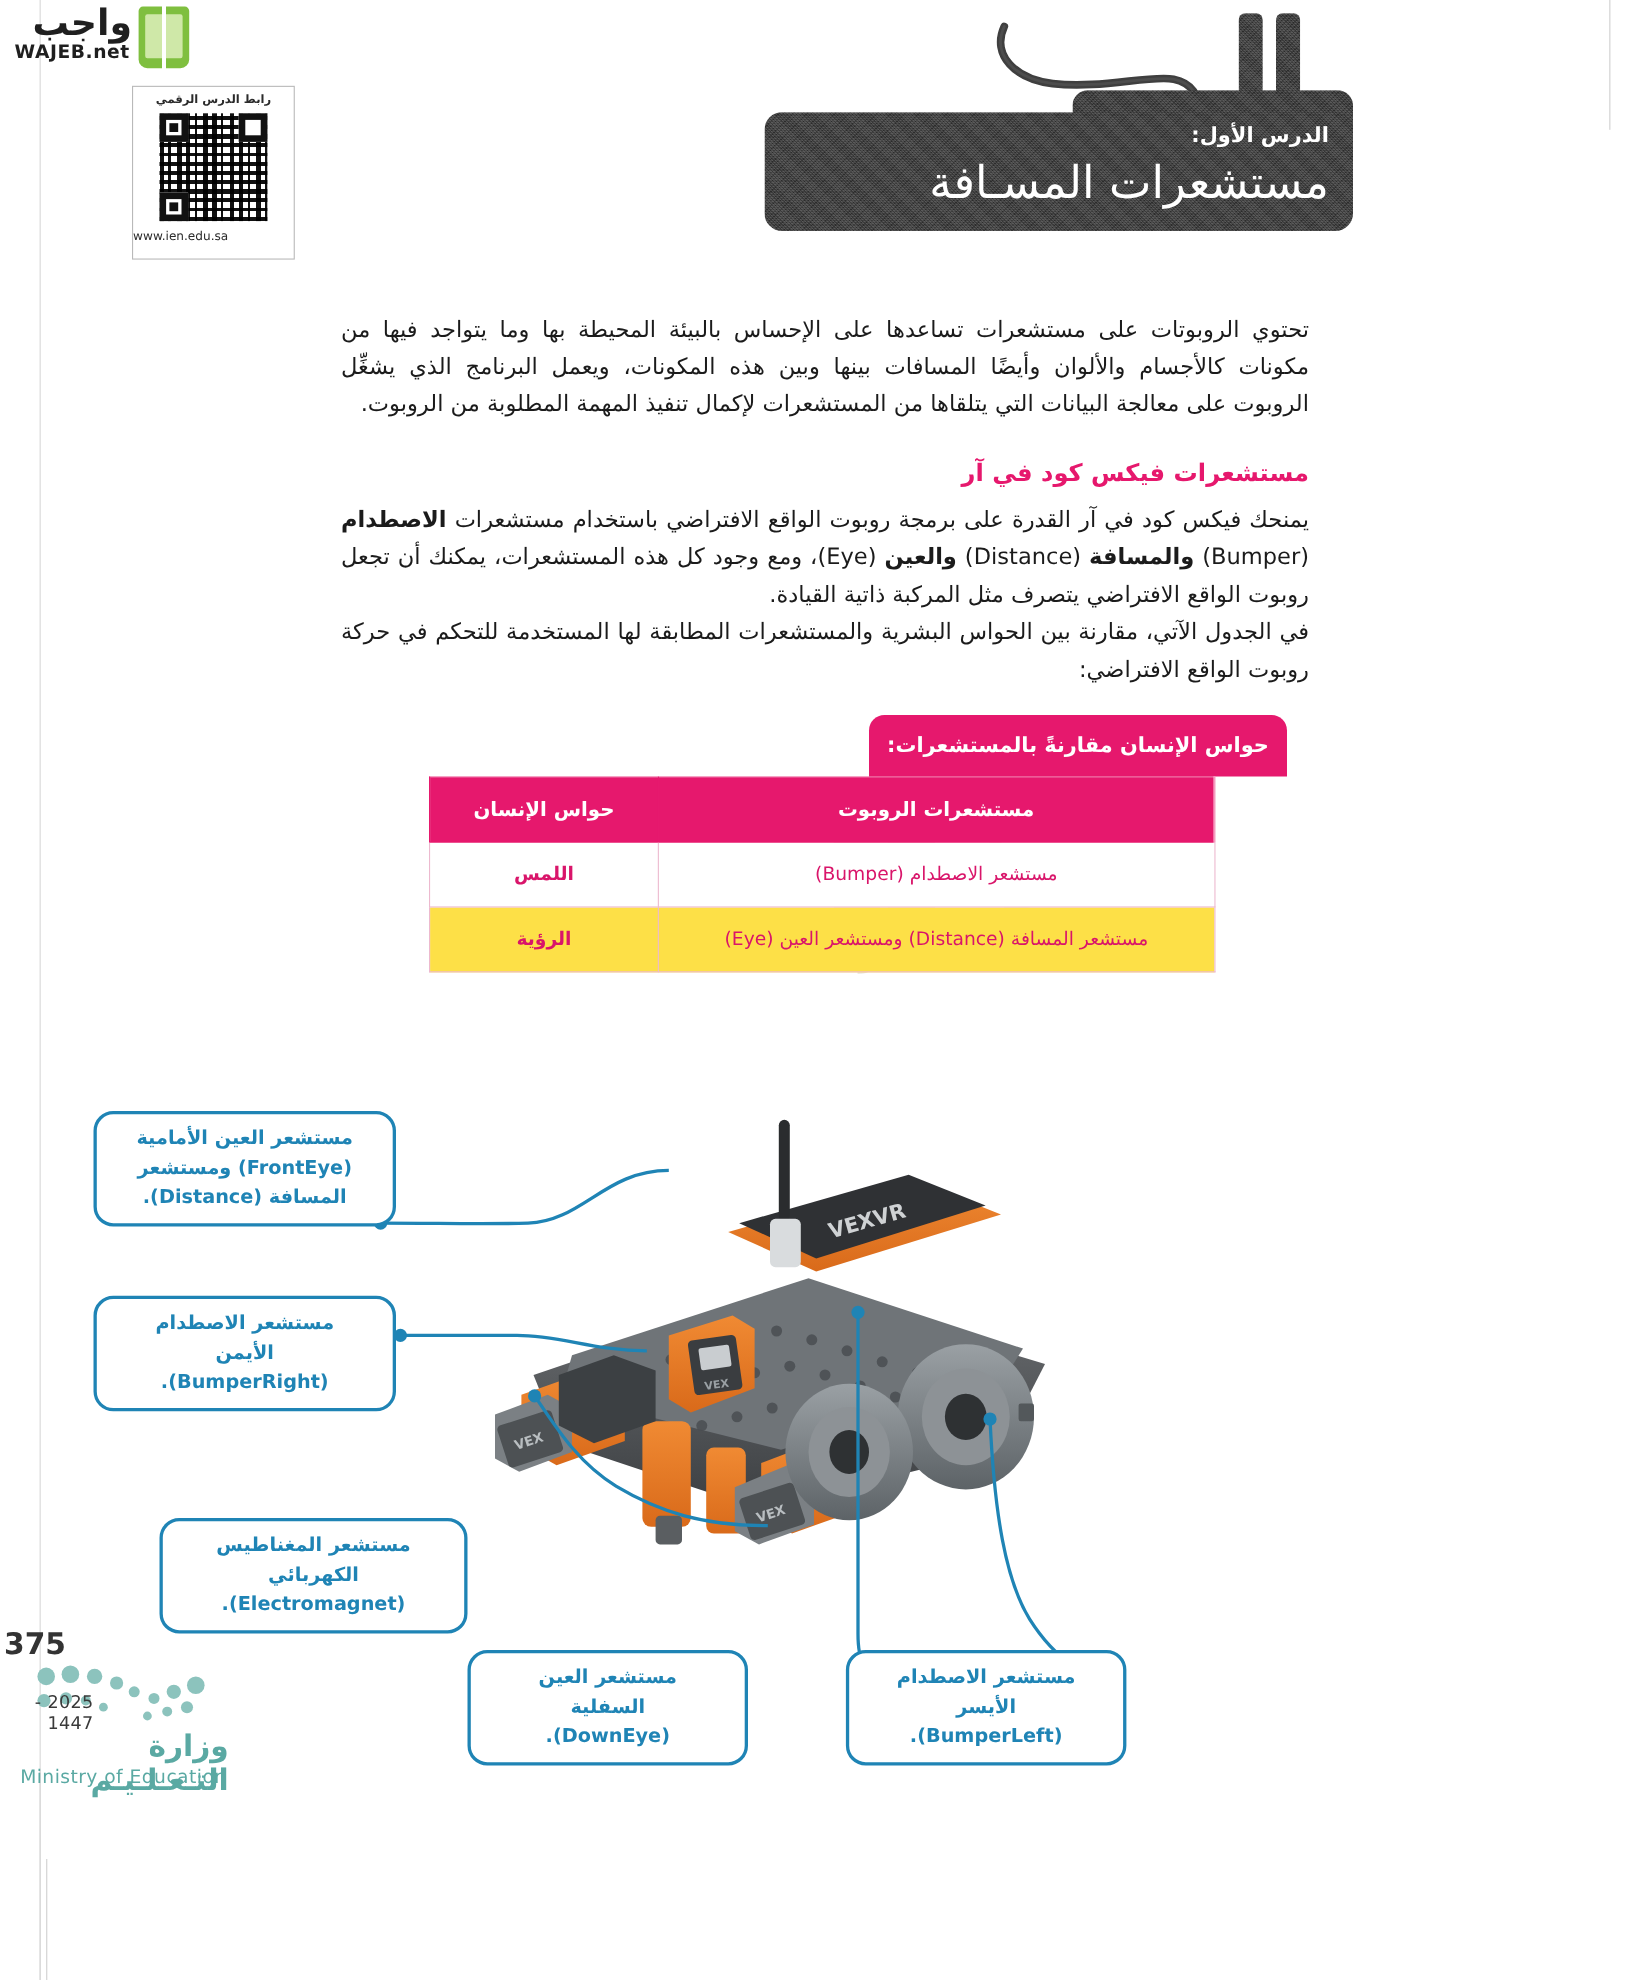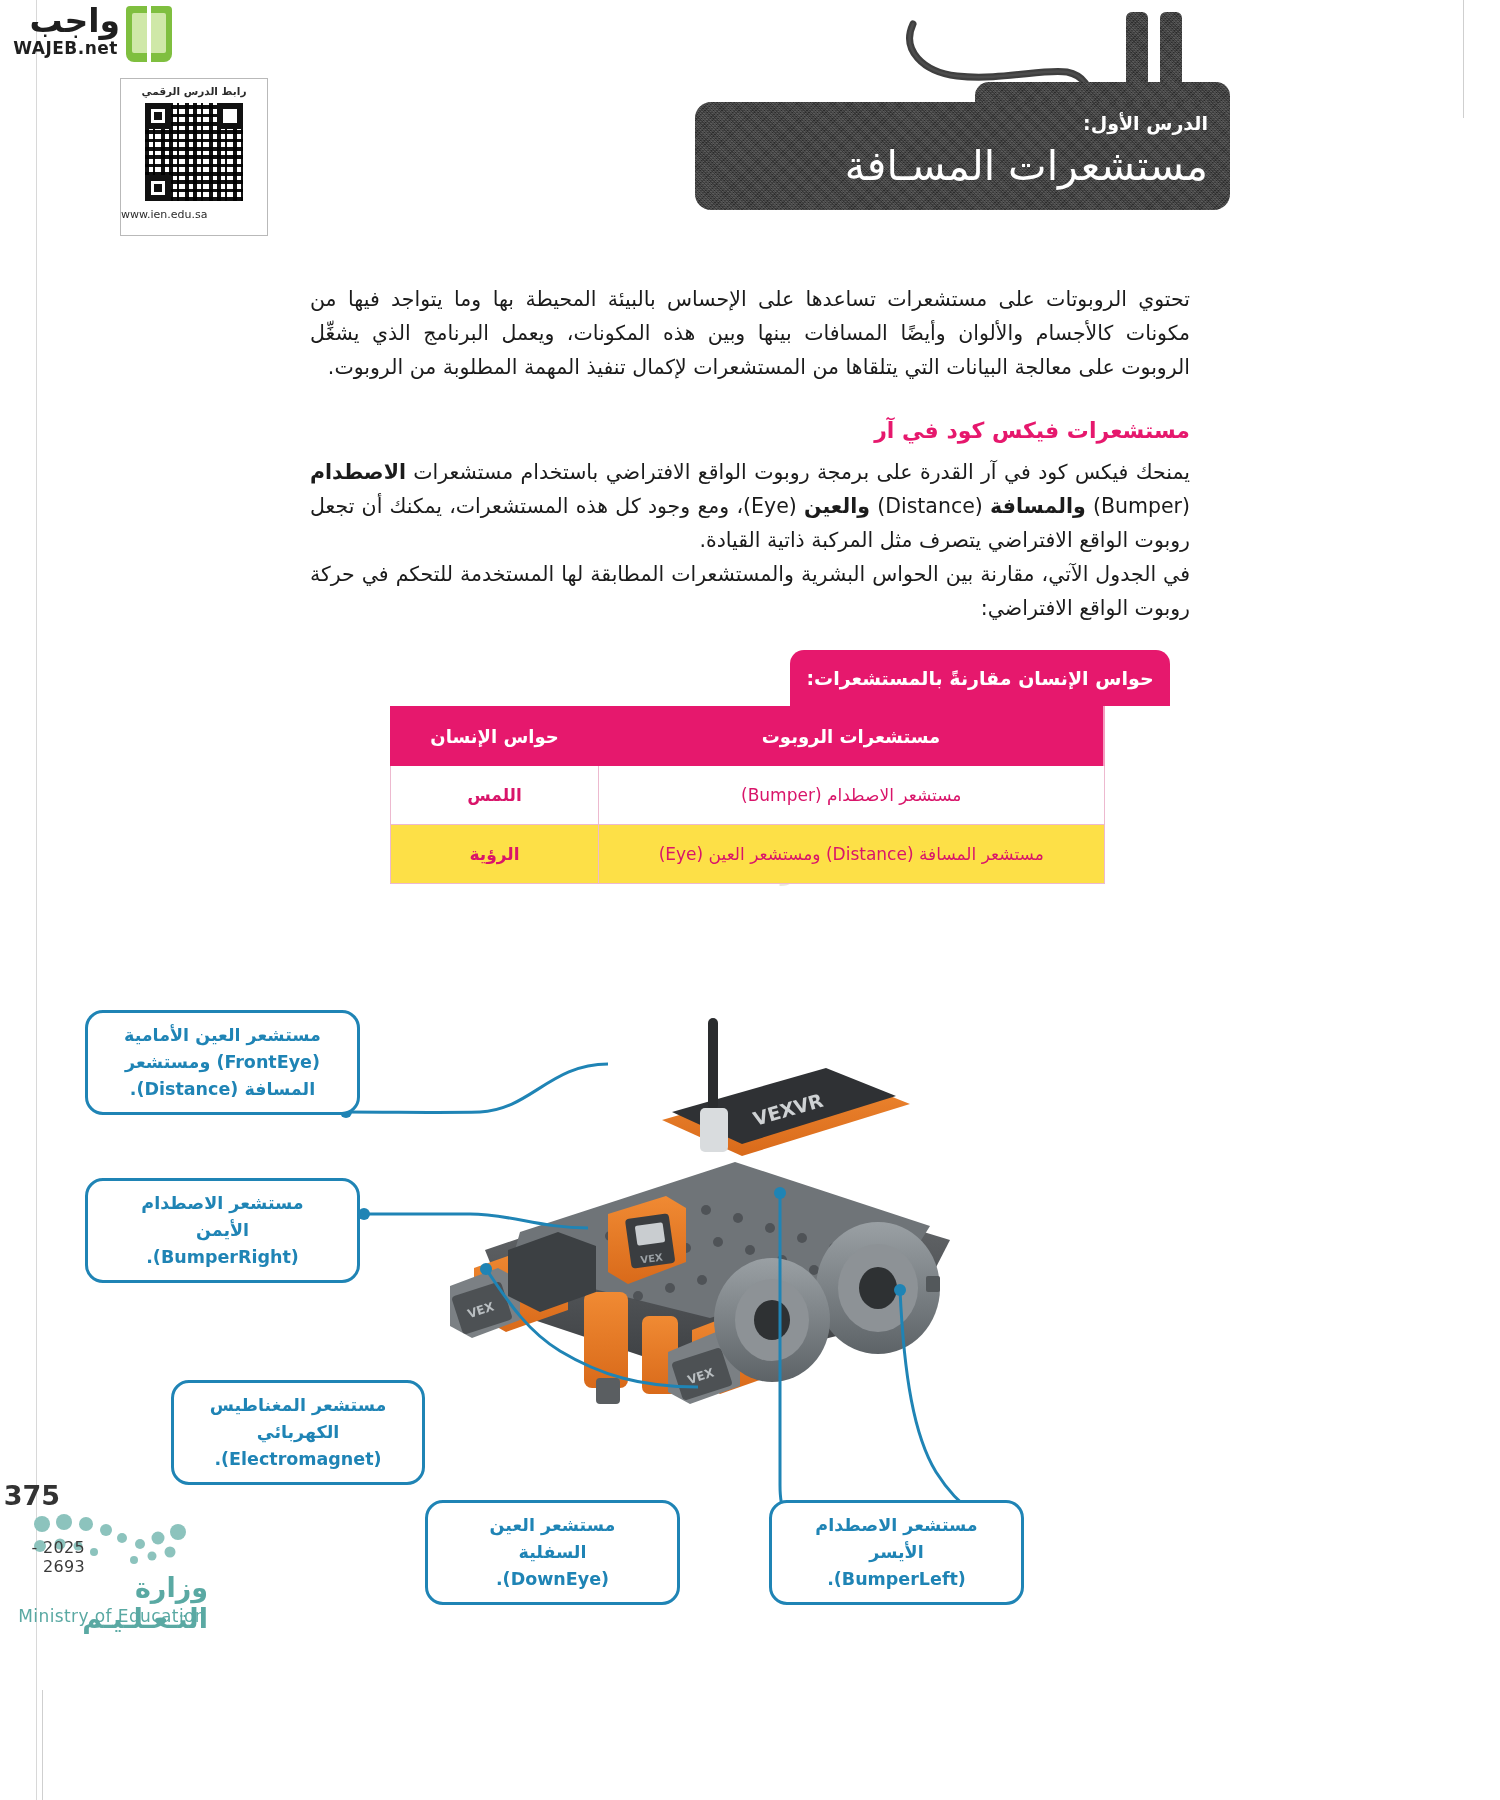--- a/index.html
+++ b/index.html
@@ -177,21 +177,21 @@
   .callout{
     position:absolute;
     border:3px solid #1f84b5;border-radius:18px;
     background:#ffffff;color:#1f84b5;
     direction:rtl;text-align:center;
     font-size:17.5px;line-height:27px;font-weight:600;
     padding:9px 32px;box-sizing:border-box;
   }
   .co1{top:1010px;right:1140px;width:275px;}
   .co2{top:1178px;right:1140px;width:275px;}
-  .co3{top:1380px;right:1075px;width:254px;}
+  .co3{top:1380px;right:1075px;width:280px;}
   .co4{top:1500px;right:820px;width:255px;}
   .co5{top:1500px;right:476px;width:255px;}
   .leader{position:absolute;pointer-events:none;}
 
   
   .moe{position:absolute;top:1510px;right:1290px;width:200px;height:140px;}
   .moe-dots{position:absolute;top:0;right:18px;width:170px;height:62px;}
   .moe-ar{
     position:absolute;top:62px;right:2px;
     font-size:27px;font-weight:bold;color:#5aa9a3;letter-spacing:2px;
@@ -431,15 +431,15 @@
         <circle cx="112" cy="50" r="4"></circle>
           <circle cx="130" cy="46" r="4.5"></circle>
           <circle cx="148" cy="42" r="5.5"></circle>
       </g>
     </svg>
     <div class="moe-ar">وزارة التـعـلـيـم</div>
     <div class="moe-en">Ministry of Education</div>
   </div>
 
   <div class="pg-num">375</div>
-  <div class="pg-year">2025 - 2693</div>
+  <div class="pg-year">2025 - 1447</div>
 
 </div>
 
 </body></html>

